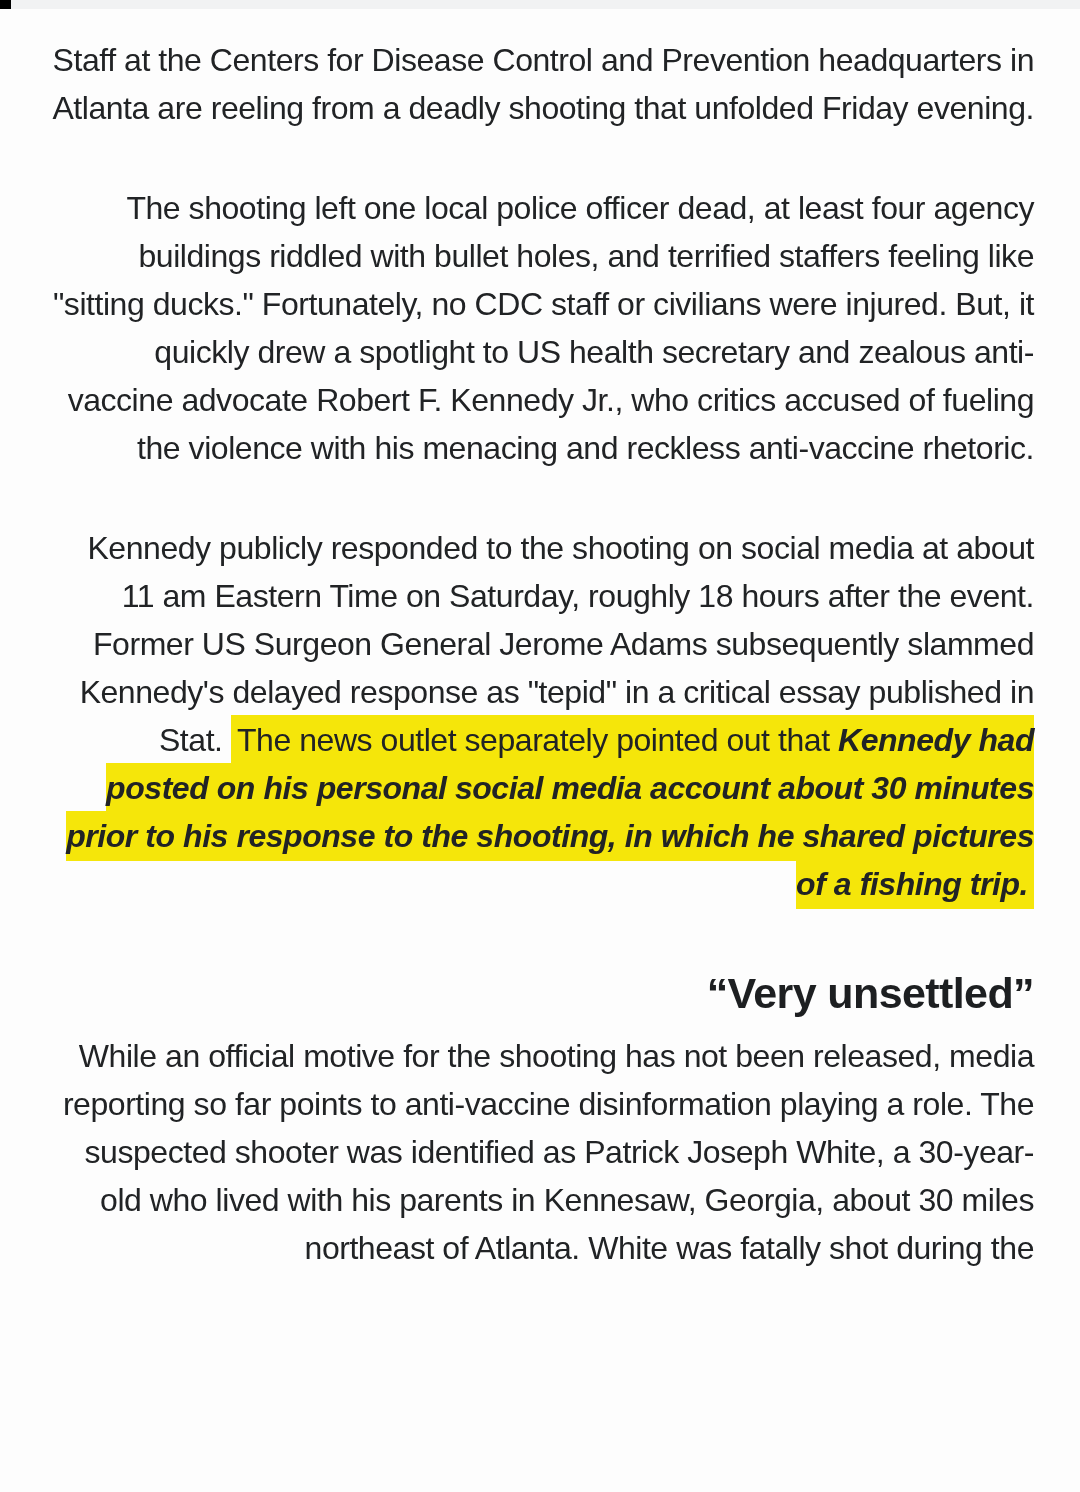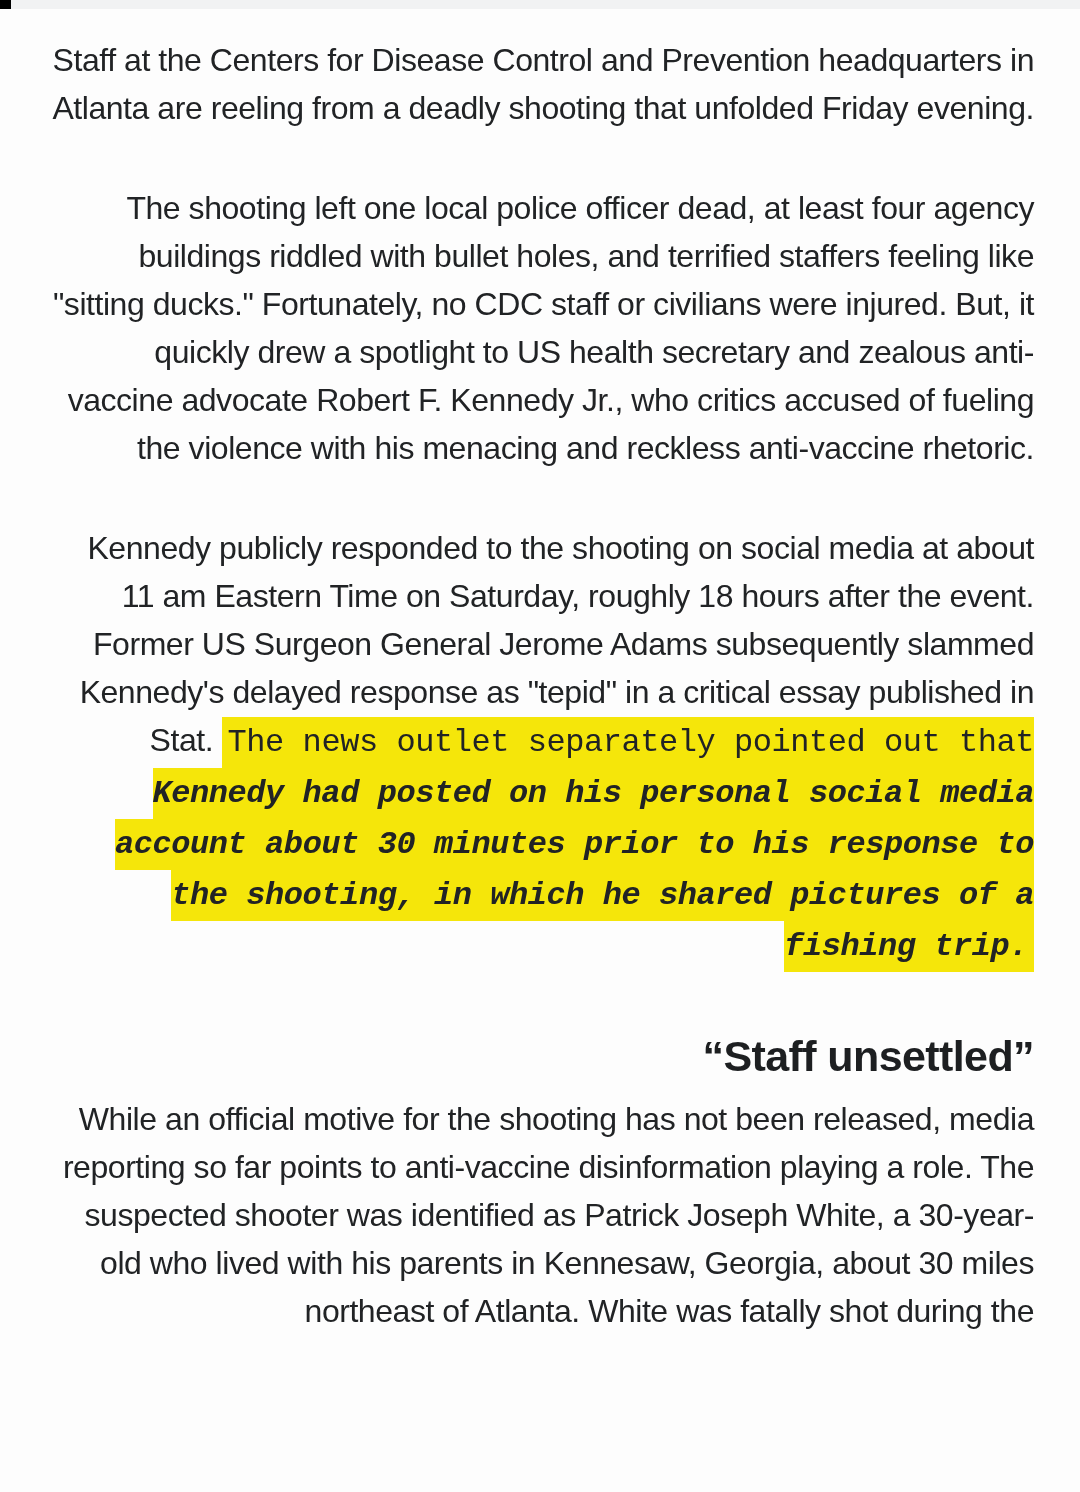--- a/index.html
+++ b/index.html
@@ -49,33 +49,32 @@
     font-size: 43px;
     line-height: 50px;
     font-weight: 700;
     letter-spacing: -0.6px;
     color: var(--heading-color, #1d1f21);
   }
   mark {
     background: var(--highlight-color, #f5e60a);
     color: inherit;
     padding: 7px 6px;
-    font-family: Liberation Mono, monospace;
   }
   .bi {
     font-weight: 700;
     font-style: italic;
   }
 </style>
 </head>
 <body>
 
 <div class="top-strip">
   <div class="corner-mark"></div>
 </div>
 
 <main class="article">
     <p>Staff at the Centers for Disease Control and Prevention headquarters in Atlanta are reeling from a deadly shooting that unfolded Friday evening.</p>
     <p>The shooting left one local police officer dead, at least four agency buildings riddled with bullet holes, and terrified staffers feeling like "sitting ducks." Fortunately, no CDC staff or civilians were injured. But, it quickly drew a spotlight to US health secretary and zealous anti-vaccine advocate Robert F. Kennedy Jr., who critics accused of fueling the violence with his menacing and reckless anti-vaccine rhetoric.</p>
     <p>Kennedy publicly responded to the shooting on social media at about 11 am Eastern Time on Saturday, roughly 18 hours after the event. Former US Surgeon General Jerome Adams subsequently slammed Kennedy's delayed response as "tepid" in a critical essay published in Stat. <mark>The news outlet separately pointed out that <span class="bi">Kennedy had posted on his personal social media account about 30 minutes prior to his response to the shooting, in which he shared pictures of a fishing trip.</span></mark></p>
-    <h2>“Staff unsettled”</h2>
+    <h2>“Very unsettled”</h2>
     <p>While an official motive for the shooting has not been released, media reporting so far points to anti-vaccine disinformation playing a role. The suspected shooter was identified as Patrick Joseph White, a 30-year-old who lived with his parents in Kennesaw, Georgia, about 30 miles northeast of Atlanta. White was fatally shot during the</p>
   </main>
 
 </body></html>

